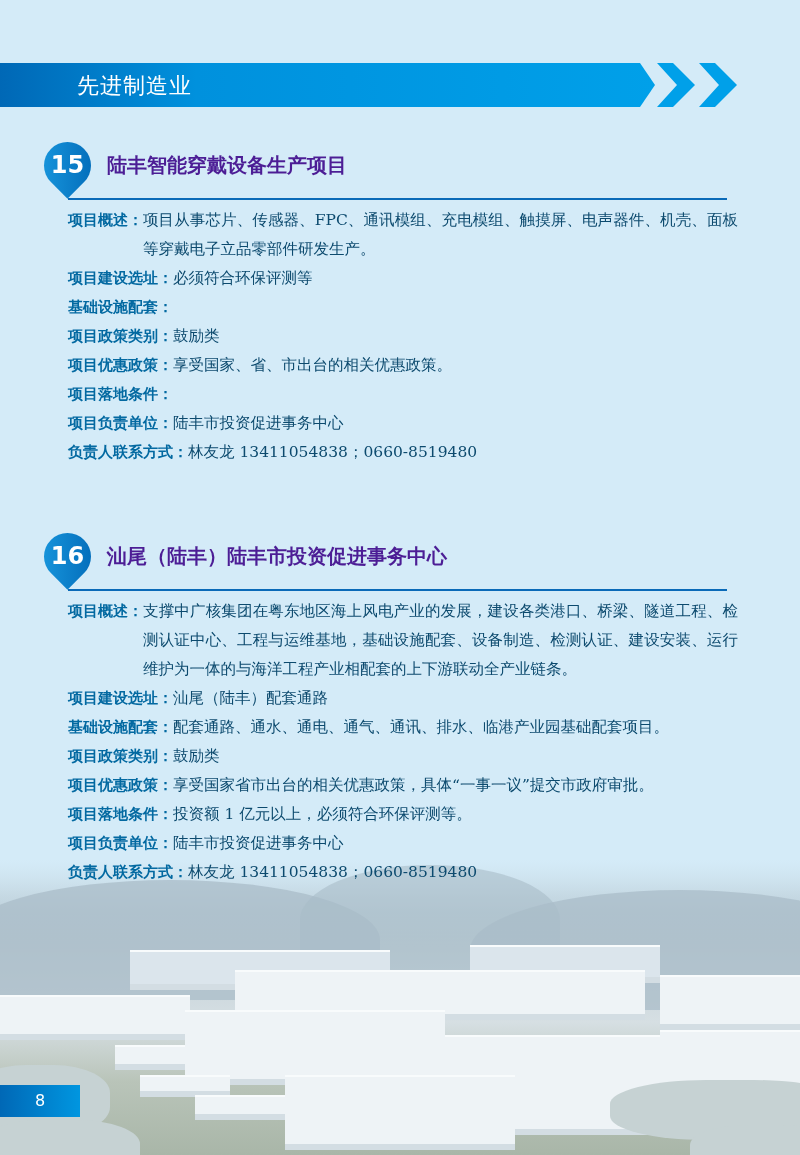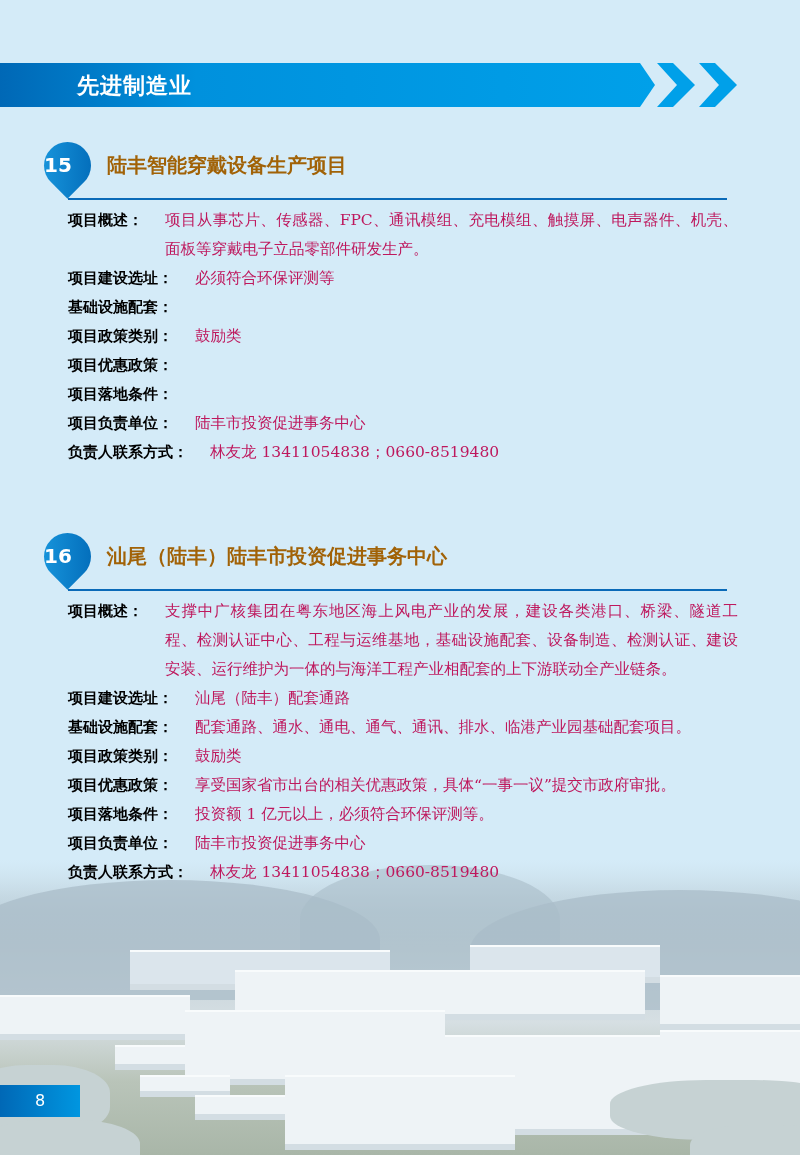--- a/index.html
+++ b/index.html
@@ -31,55 +31,55 @@
     }
     
     .banner {
       position: absolute; left: 0; top: 63px; width: 655px; height: 44px;
       background: linear-gradient(90deg, #0068b6 0%, #0091dd 30%, #00a0e9 100%);
       clip-path: polygon(0 0, 640px 0, 655px 50%, 640px 100%, 0 100%);
     }
     .banner-title {
       position: absolute; left: 77px; top: 71px; height: 30px; line-height: 30px;
       font-family: "DejaVu Sans", "Liberation Sans", sans-serif;
-      font-weight: bold; font-size: 22px; color: #ffffff; letter-spacing: 1px;
+      font-weight: normal; font-size: 22px; color: #ffffff; letter-spacing: 1px;
     }
     .chev {
       position: absolute; top: 63px; width: 38px; height: 44px; background: #00a0e9;
       clip-path: polygon(0 0, 16px 0, 38px 50%, 16px 100%, 0 100%, 20px 50%);
     }
     
     .proj-head { position: absolute; left: 0; width: 800px; height: 60px; }
     .badge {
       position: absolute; left: 44px; top: 0; width: 47px; height: 47px;
       background: linear-gradient(135deg, #1a9ae0 0%, #0068b6 100%);
       border-radius: 50% 50% 50% 0;
       transform: rotate(-45deg);
     }
     .badge-num {
       position: absolute; left: 44px; top: 0; width: 47px; height: 47px;
-      line-height: 47px; color: #fff;
-      font-family: "DejaVu Sans", "Liberation Sans", sans-serif; font-weight: bold; font-size: 20px;
+      line-height: 47px; text-align: center; color: #fff;
+      font-family: "DejaVu Sans", "Liberation Sans", sans-serif; font-weight: bold; font-size: 24px;
     }
     .proj-title {
       position: absolute; left: 107px; top: 8px; height: 30px; line-height: 30px;
       font-family: "DejaVu Serif", "Liberation Serif", serif;
-      font-weight: bold; font-size: 20px; color: #a16207;
+      font-weight: bold; font-size: 20px; color: #4c1d95;
     }
     .proj-rule {
       position: absolute; left: 68px; top: 56px; width: 659px; height: 2px; background: #0a6ab8;
     }
     
     .fields { position: absolute; left: 68px; width: 670px; }
     .row { display: flex; font-size: 15.5px; line-height: 29px; }
     .row .lbl {
       flex: none; font-family: "DejaVu Sans", "Liberation Sans", sans-serif;
-      font-weight: bold; font-size: 15px; color: #000000; white-space: nowrap;
+      font-weight: bold; font-size: 15px; color: #0369a1; white-space: nowrap;
     }
-    .row .val { color: #be185d; text-align: justify; margin-left: 22px; }
+    .row .val { color: #0c4a6e; text-align: justify; }
     .page-num {
       position: absolute; left: 0; top: 1085px; width: 80px; height: 32px;
       background: linear-gradient(90deg, #0068b6 0%, #0096e0 100%);
       color: #fff; text-align: center; line-height: 32px;
       font-family: "DejaVu Sans", "Liberation Sans", sans-serif; font-size: 16px;
     }
   </style>
 </head>
 <body>
 
@@ -127,20 +127,21 @@
   </div>
   <div class="row">
     <span class="lbl">基础设施配套：</span>
   </div>
   <div class="row">
     <span class="lbl">项目政策类别：</span>
     <span class="val">鼓励类</span>
   </div>
   <div class="row">
     <span class="lbl">项目优惠政策：</span>
+    <span class="val">享受国家、省、市出台的相关优惠政策。</span>
   </div>
   <div class="row">
     <span class="lbl">项目落地条件：</span>
   </div>
   <div class="row">
     <span class="lbl">项目负责单位：</span>
     <span class="val">陆丰市投资促进事务中心</span>
   </div>
   <div class="row">
     <span class="lbl">负责人联系方式：</span>

